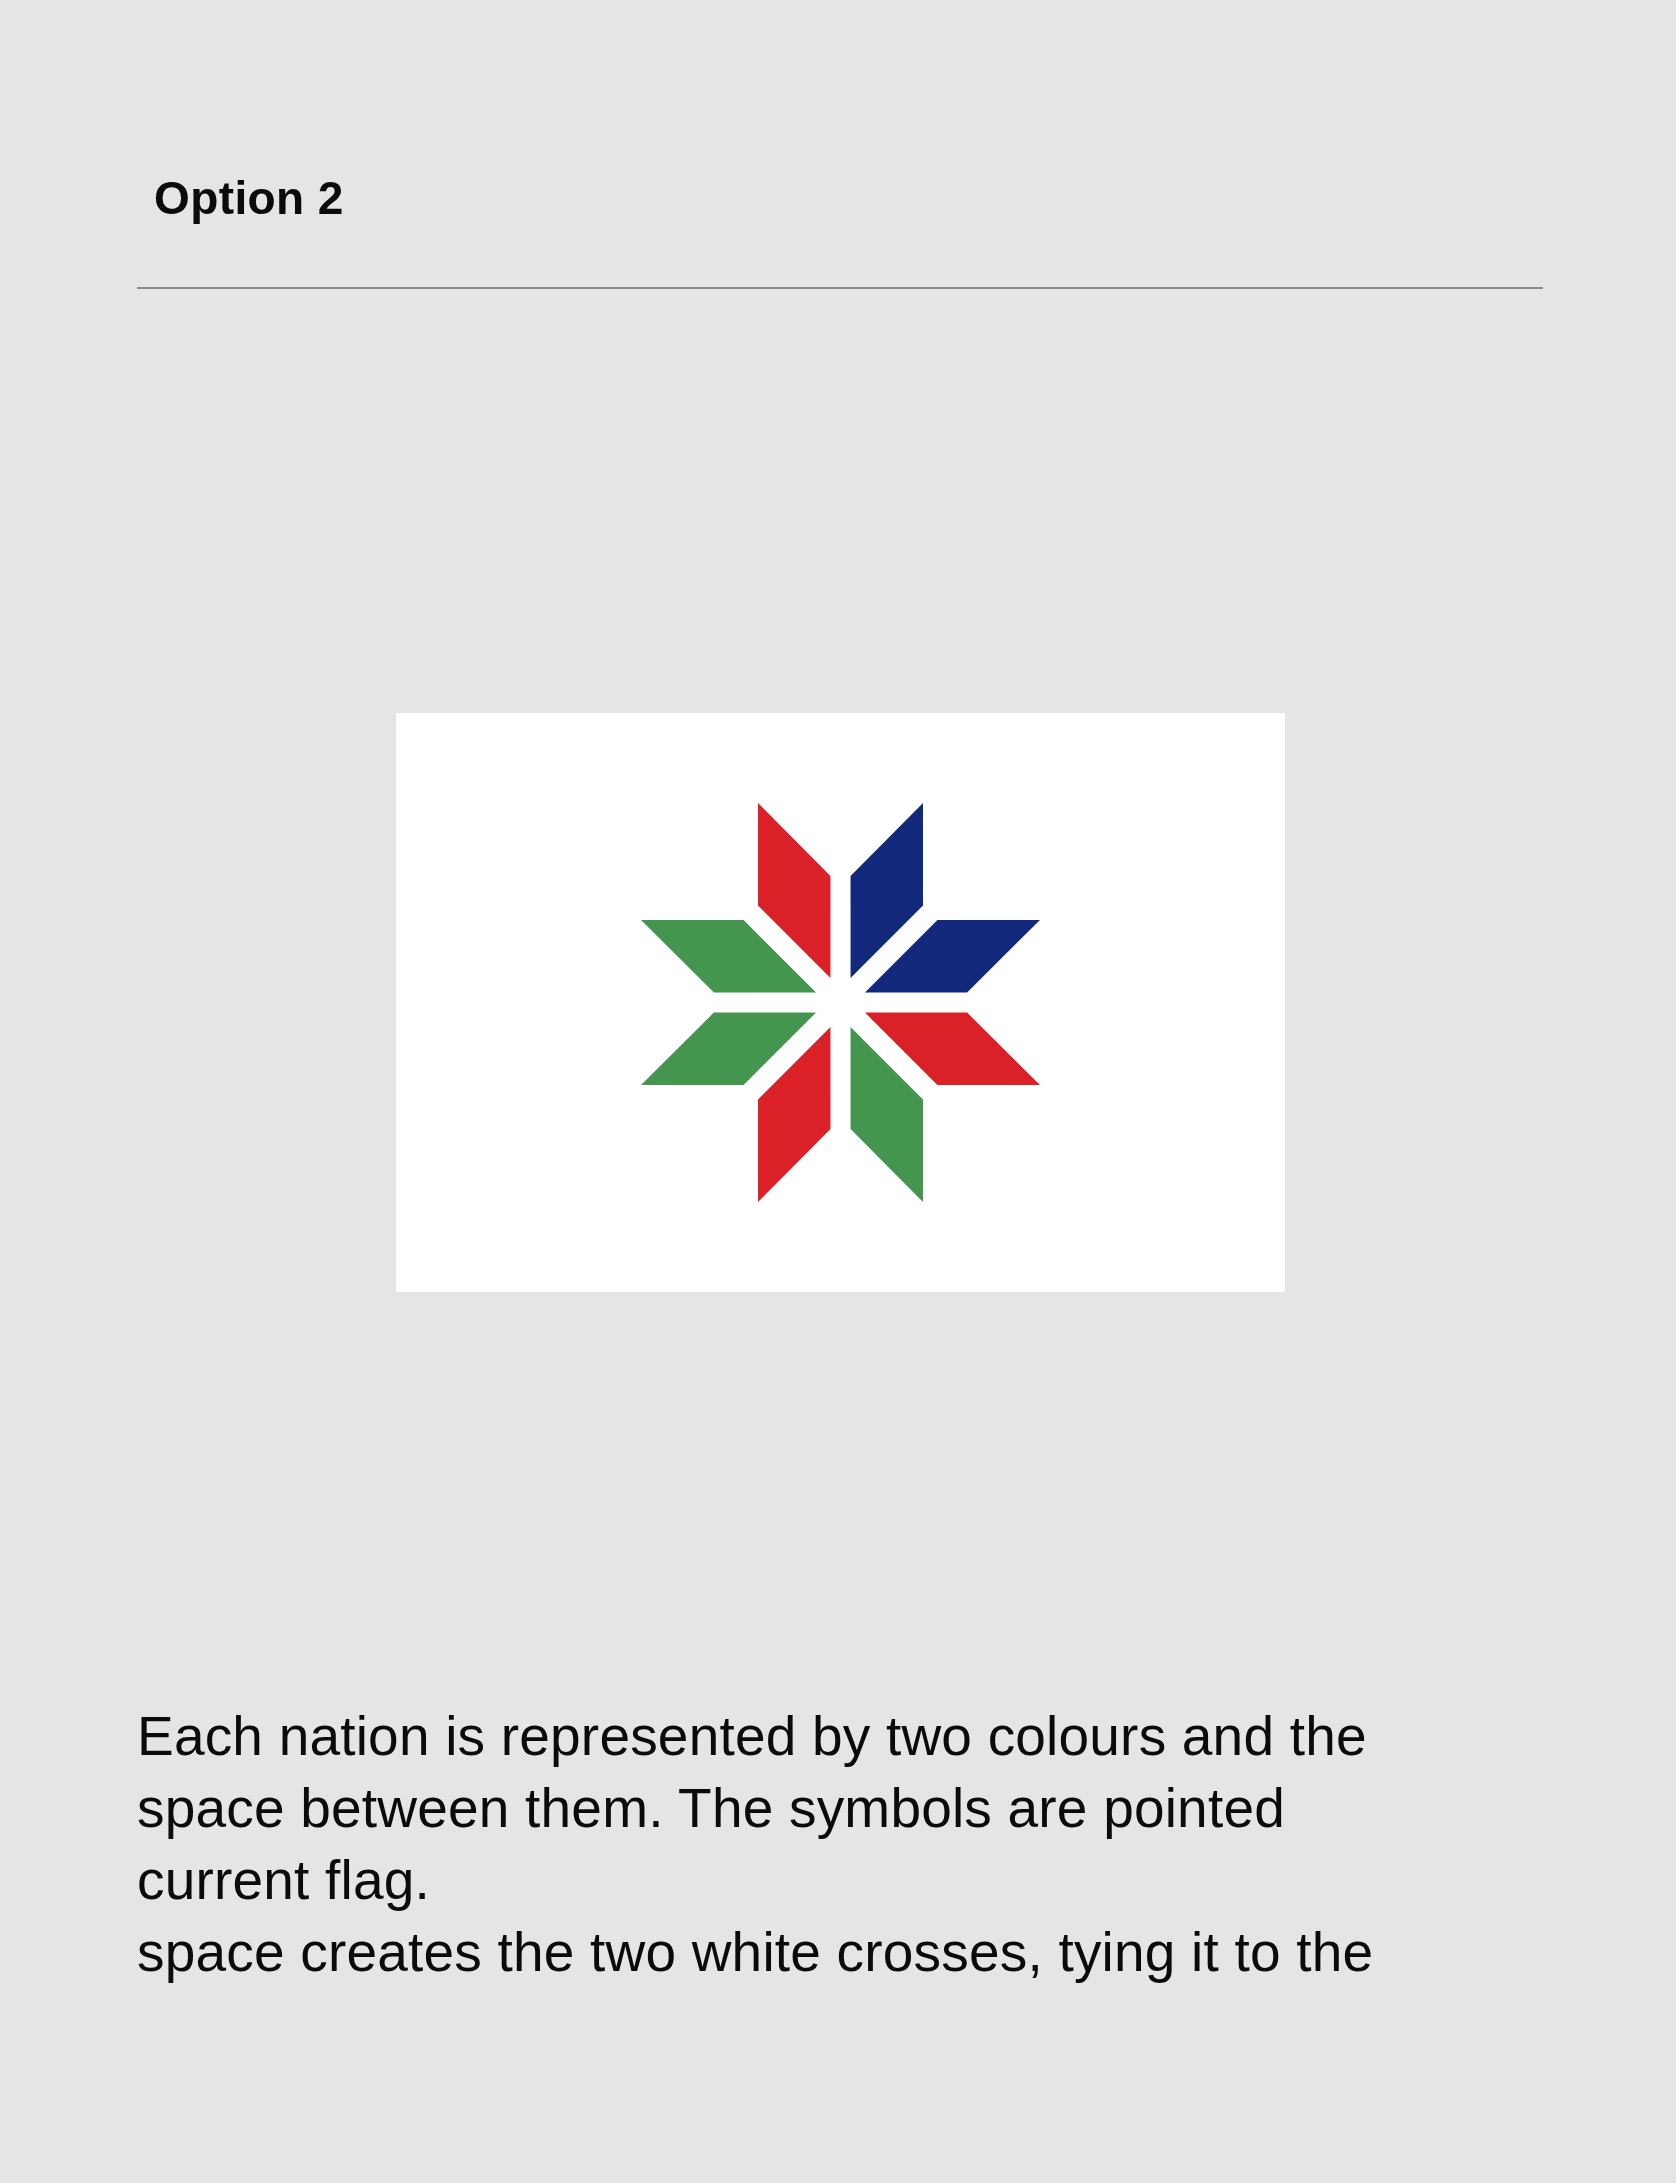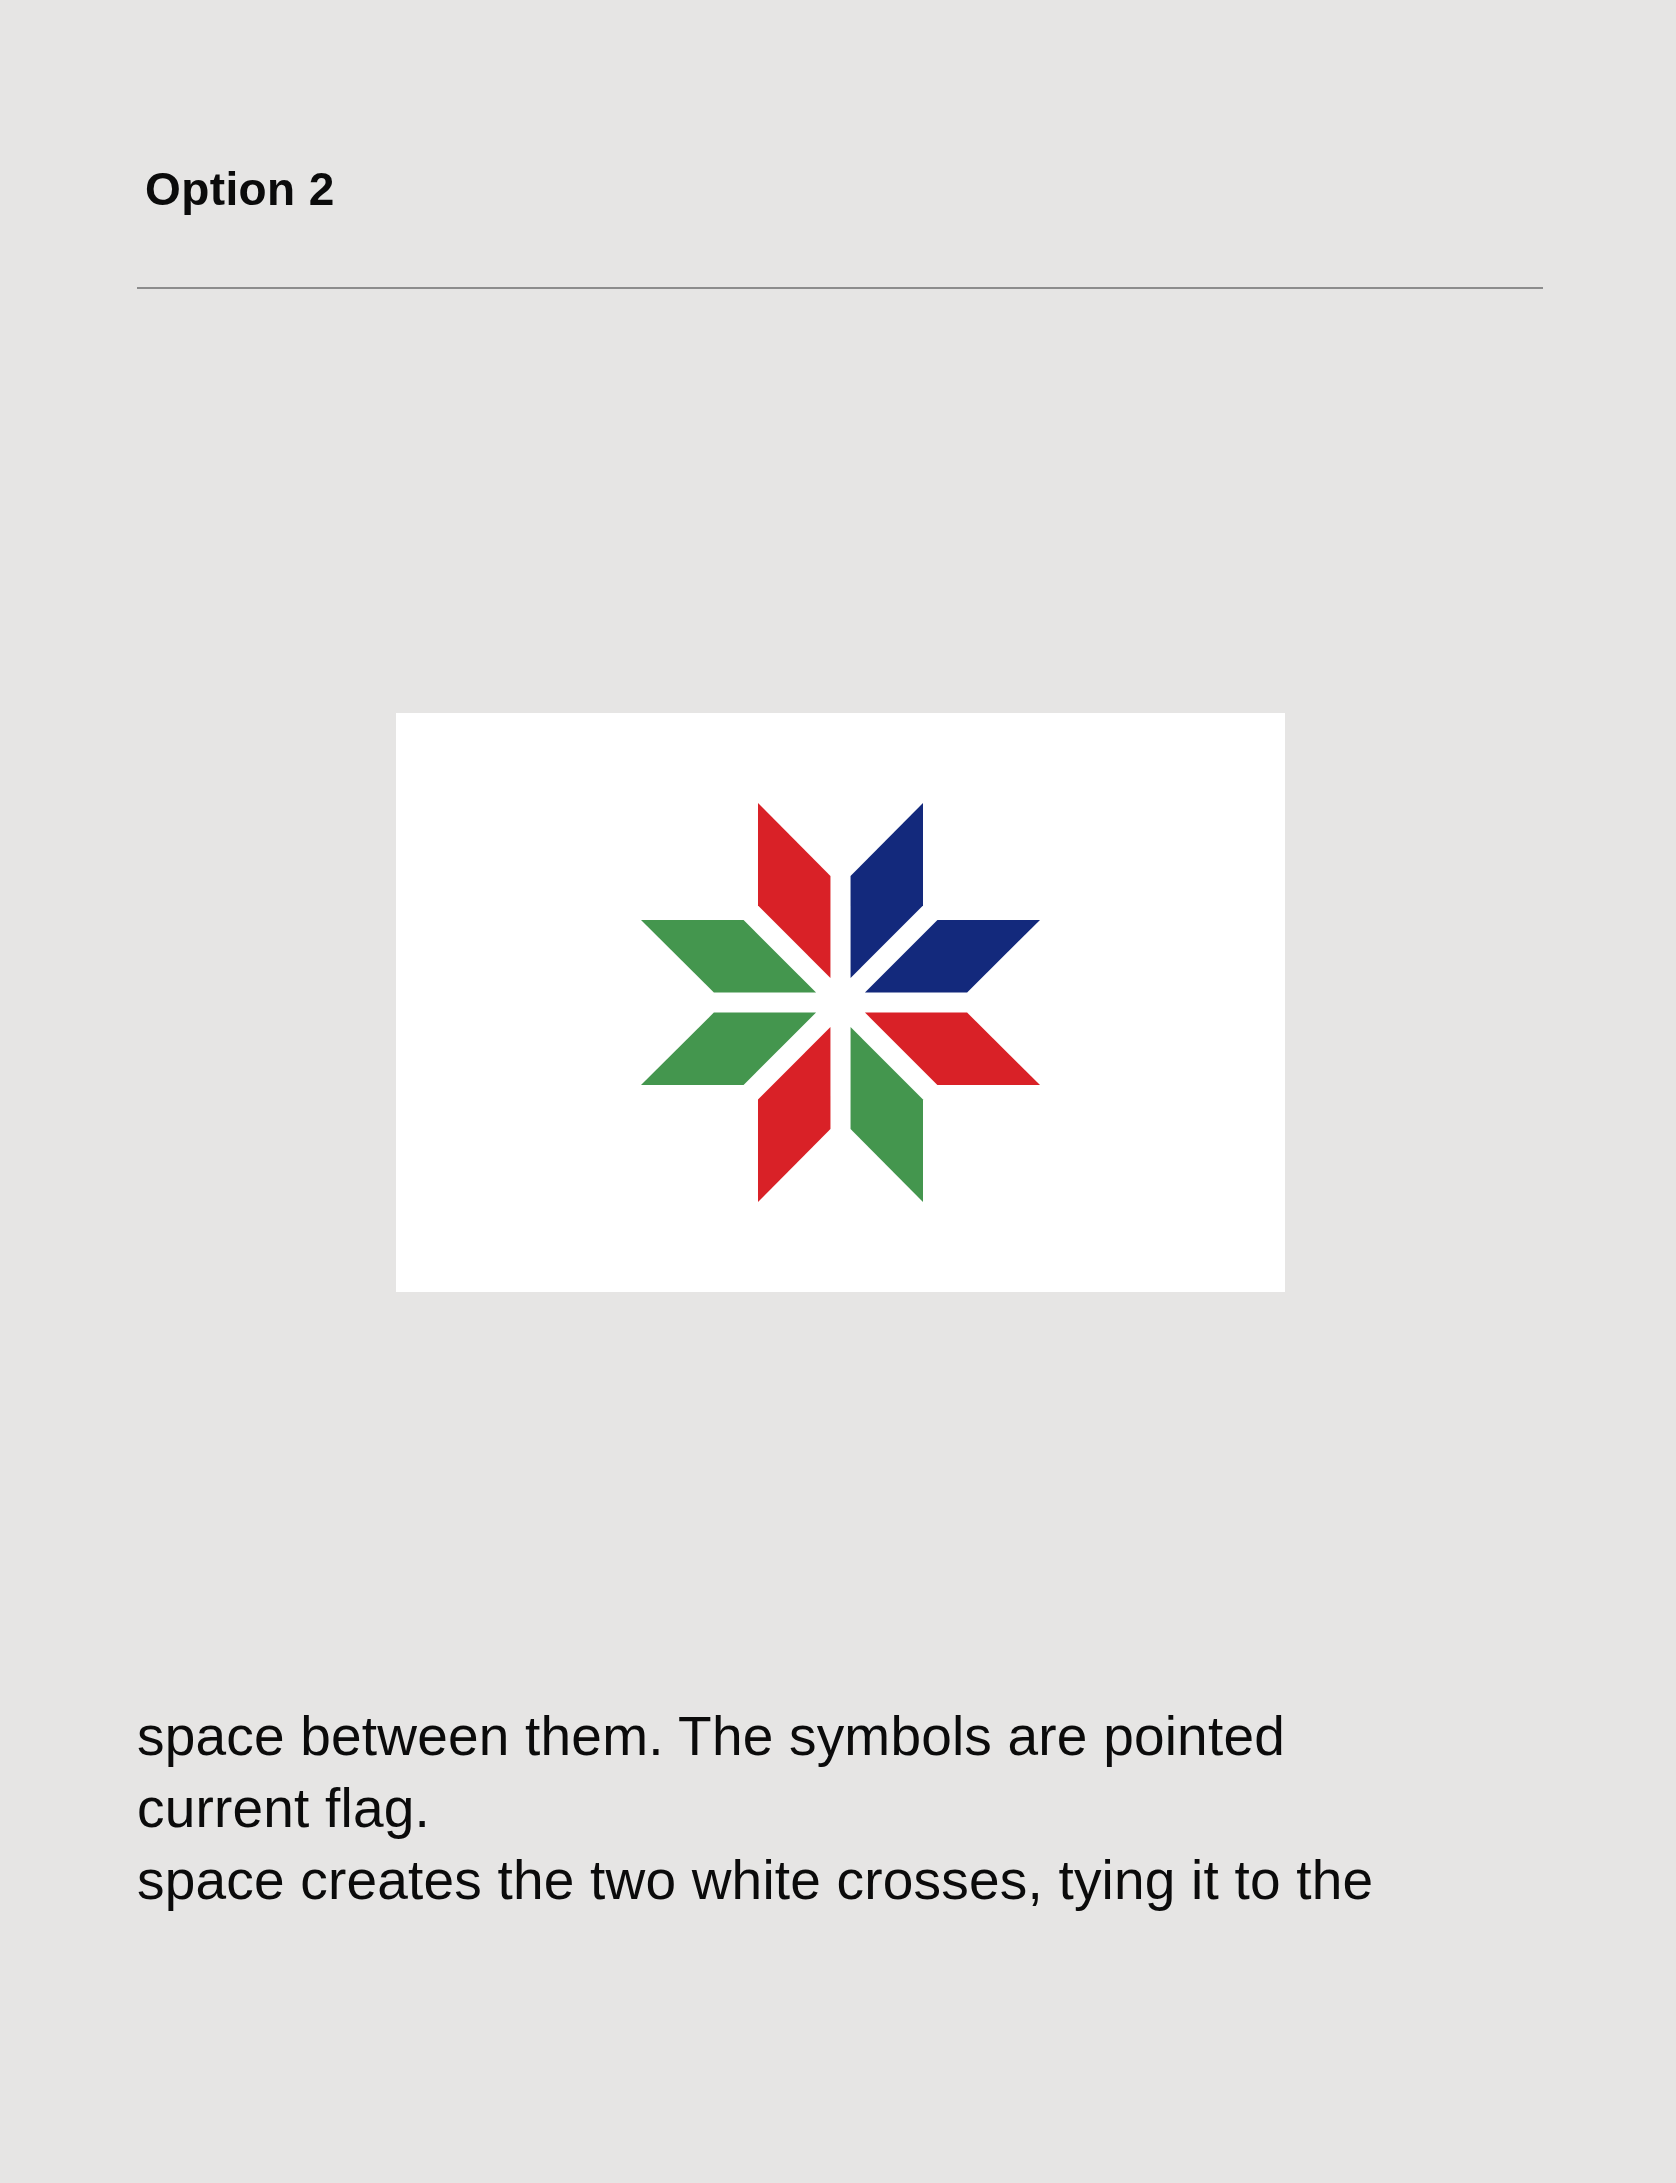--- a/index.html
+++ b/index.html
@@ -9,21 +9,21 @@
     position: relative;
     width: 1677px;
     height: 2264px;
     overflow: hidden;
   }
 
   .option-title {
     position: absolute;
     left: 137px;
     top: 154px;
-    margin: 8px;
+    margin: 17px;
     font-size: 46px;
     font-weight: 700;
     letter-spacing: 0.4px;
   }
 
   .divider {
     position: absolute;
     left: 137px;
     top: 287px;
     width: 1406px;
@@ -74,19 +74,20 @@
         <polygon points="457,-189 290,-23 56,-23 222,-189" fill="#13297C"></polygon>
         <polygon points="457,189 290,23 56,23 222,189" fill="#D92127"></polygon>
         <polygon points="189,457 23,290 23,56 189,222" fill="#44964E"></polygon>
         <polygon points="-189,457 -23,290 -23,56 -189,222" fill="#D92127"></polygon>
         <polygon points="-457,189 -290,23 -56,23 -222,189" fill="#44964E"></polygon>
         <polygon points="-457,-189 -290,-23 -56,-23 -222,-189" fill="#44964E"></polygon>
       </svg>
   </div>
 
   <div class="body-text">
+    <div class="body-line">Each nation is represented by two colours and the</div>
     <div class="body-line">space between them. The symbols are pointed</div>
     <div class="body-line">current flag.</div>
     <div class="body-line">space creates the two white crosses, tying it to the</div>
   </div>
 
 </div>
 
 
 </body></html>

